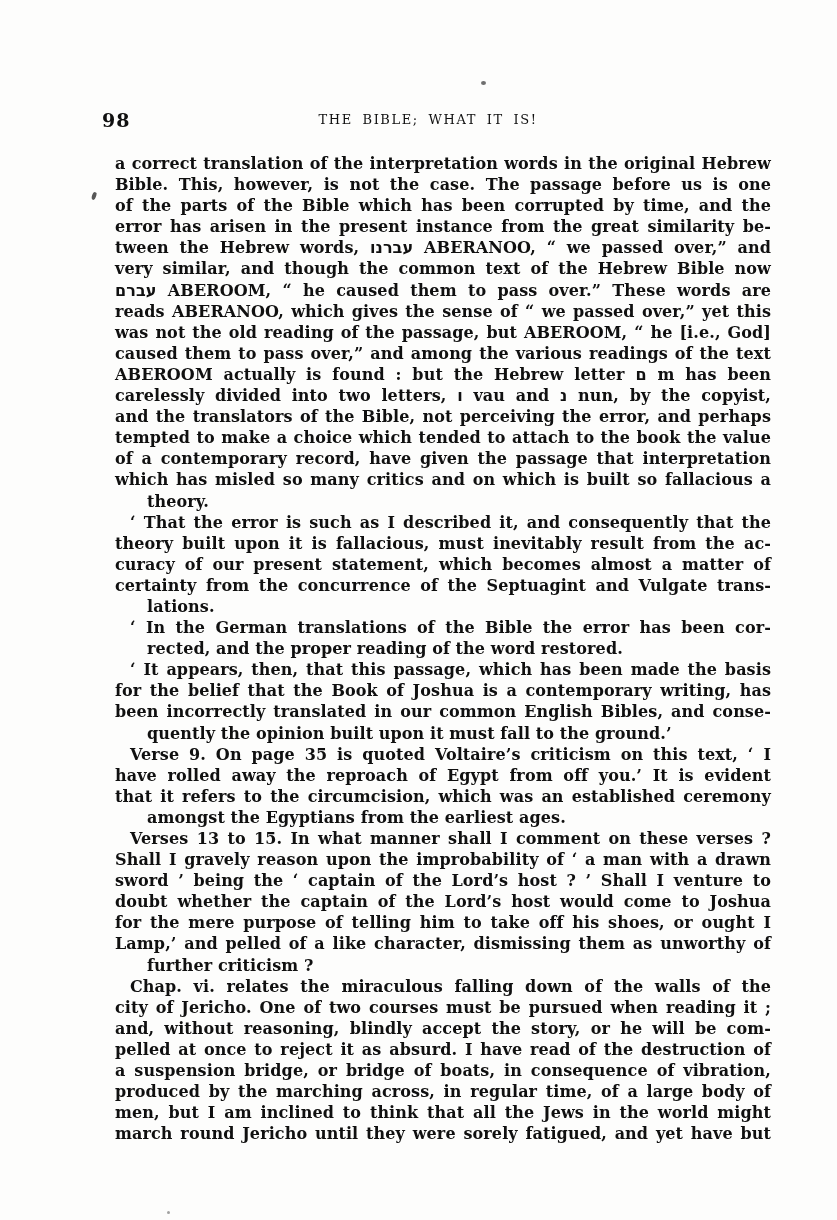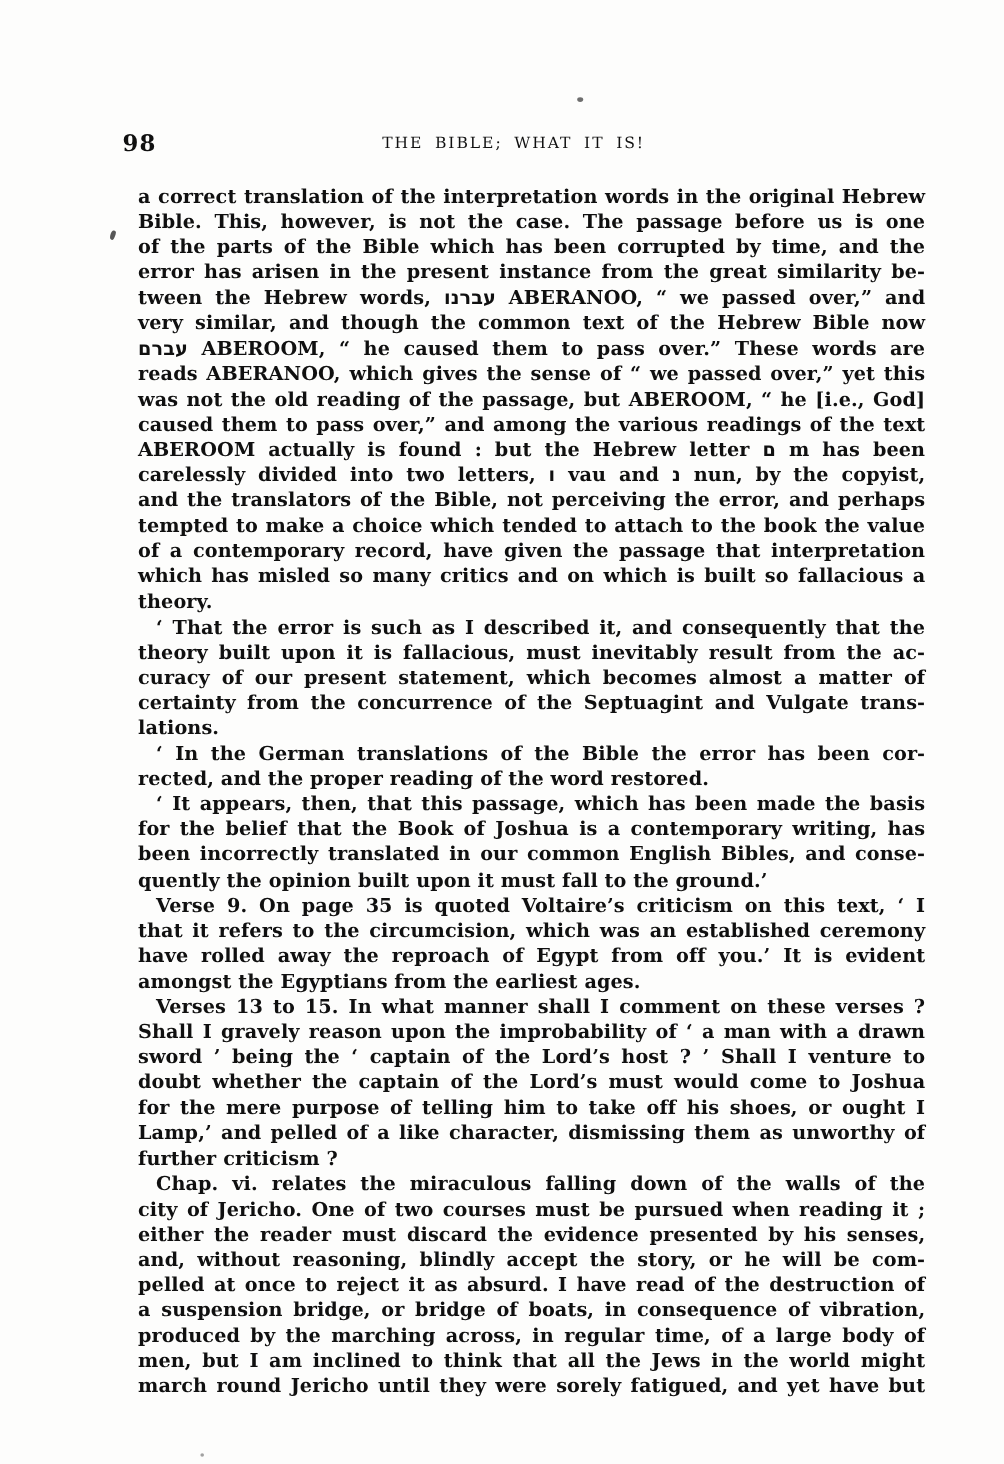--- a/index.html
+++ b/index.html
@@ -51,21 +51,21 @@
   .paragraph { margin: 0; padding: 0; }
   .line {
     font-size: 16px;
     line-height: 21.1px;
     font-weight: bold;
     text-align: justify;
     text-align-last: justify;
     letter-spacing: 0.1px;
   }
   .line.indent { text-indent: 15px; }
-  .line.last { text-align-last: left; }
+  .line.last { text-align-last: left; margin-left: 32px; }
   
   .artifact { position: absolute; border-radius: 50%; }
   .artifact.mark-left {
     left: 92px; top: 192px;
     width: 4px; height: 8px;
     background: #3a3a3a;
     border-radius: 60% 40% 60% 70%;
     transform: rotate(18deg);
     opacity: 0.85;
   }
@@ -123,37 +123,36 @@
         <div class="line last">rected, and the proper reading of the word restored.</div>
       </div>
       <div class="paragraph">
         <div class="line indent">‘ It appears, then, that this passage, which has been made the basis</div>
         <div class="line">for the belief that the Book of Joshua is a contemporary writing, has</div>
         <div class="line">been incorrectly translated in our common English Bibles, and conse-</div>
         <div class="line last">quently the opinion built upon it must fall to the ground.’</div>
       </div>
       <div class="paragraph">
         <div class="line indent">Verse 9. On page 35 is quoted Voltaire’s criticism on this text, ‘ I</div>
+        <div class="line">have rolled away the reproach of Egypt from off you.’ It is evident</div>
         <div class="line">that it refers to the circumcision, which was an established ceremony</div>
-        <div class="line">have rolled away the reproach of Egypt from off you.’ It is evident</div>
         <div class="line last">amongst the Egyptians from the earliest ages.</div>
       </div>
       <div class="paragraph">
         <div class="line indent">Verses 13 to 15. In what manner shall I comment on these verses ?</div>
         <div class="line">Shall I gravely reason upon the improbability of ‘ a man with a drawn</div>
         <div class="line">sword ’ being the ‘ captain of the Lord’s host ? ’ Shall I venture to</div>
-        <div class="line">doubt whether the captain of the Lord’s must would come to Joshua</div>
+        <div class="line">doubt whether the captain of the Lord’s host would come to Joshua</div>
         <div class="line">for the mere purpose of telling him to take off his shoes, or ought I</div>
         <div class="line">Lamp,’ and pelled of a like character, dismissing them as unworthy of</div>
         <div class="line last">further criticism ?</div>
       </div>
       <div class="paragraph">
         <div class="line indent">Chap. vi. relates the miraculous falling down of the walls of the</div>
         <div class="line">city of Jericho. One of two courses must be pursued when reading it ;</div>
-        <div class="line">either the reader must discard the evidence presented by his senses,</div>
         <div class="line">and, without reasoning, blindly accept the story, or he will be com-</div>
         <div class="line">pelled at once to reject it as absurd. I have read of the destruction of</div>
         <div class="line">a suspension bridge, or bridge of boats, in consequence of vibration,</div>
         <div class="line">produced by the marching across, in regular time, of a large body of</div>
         <div class="line">men, but I am inclined to think that all the Jews in the world might</div>
         <div class="line">march round Jericho until they were sorely fatigued, and yet have but</div>
       </div>
     </div>
 
   <div class="artifact mark-left"></div>

